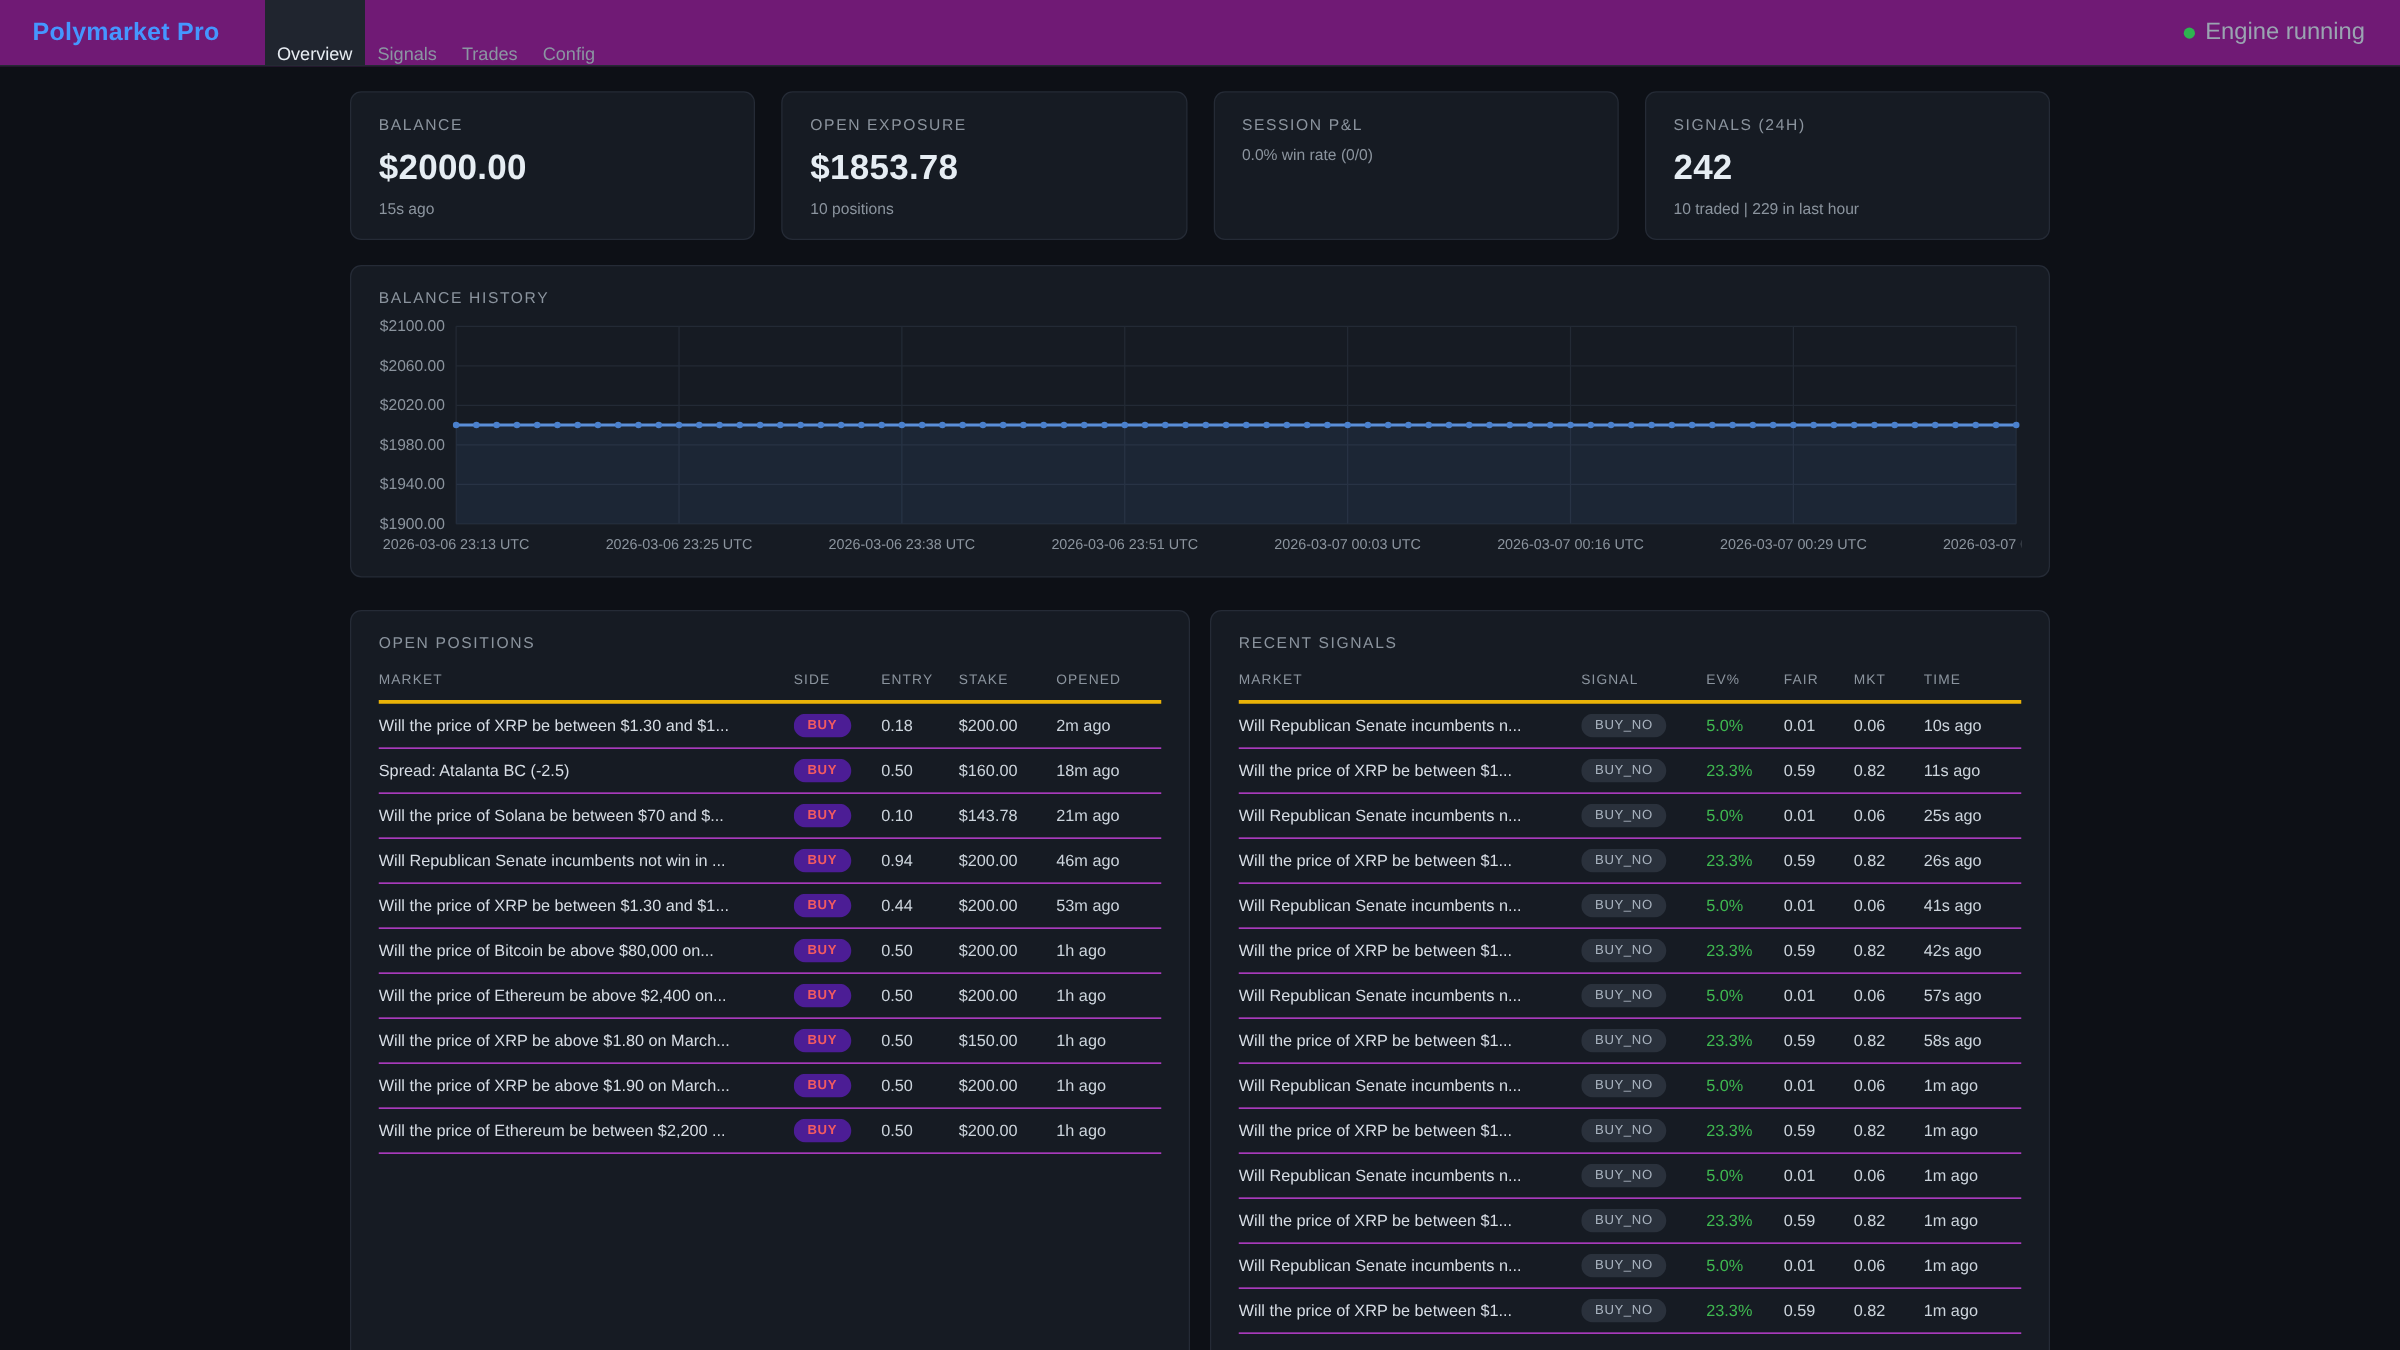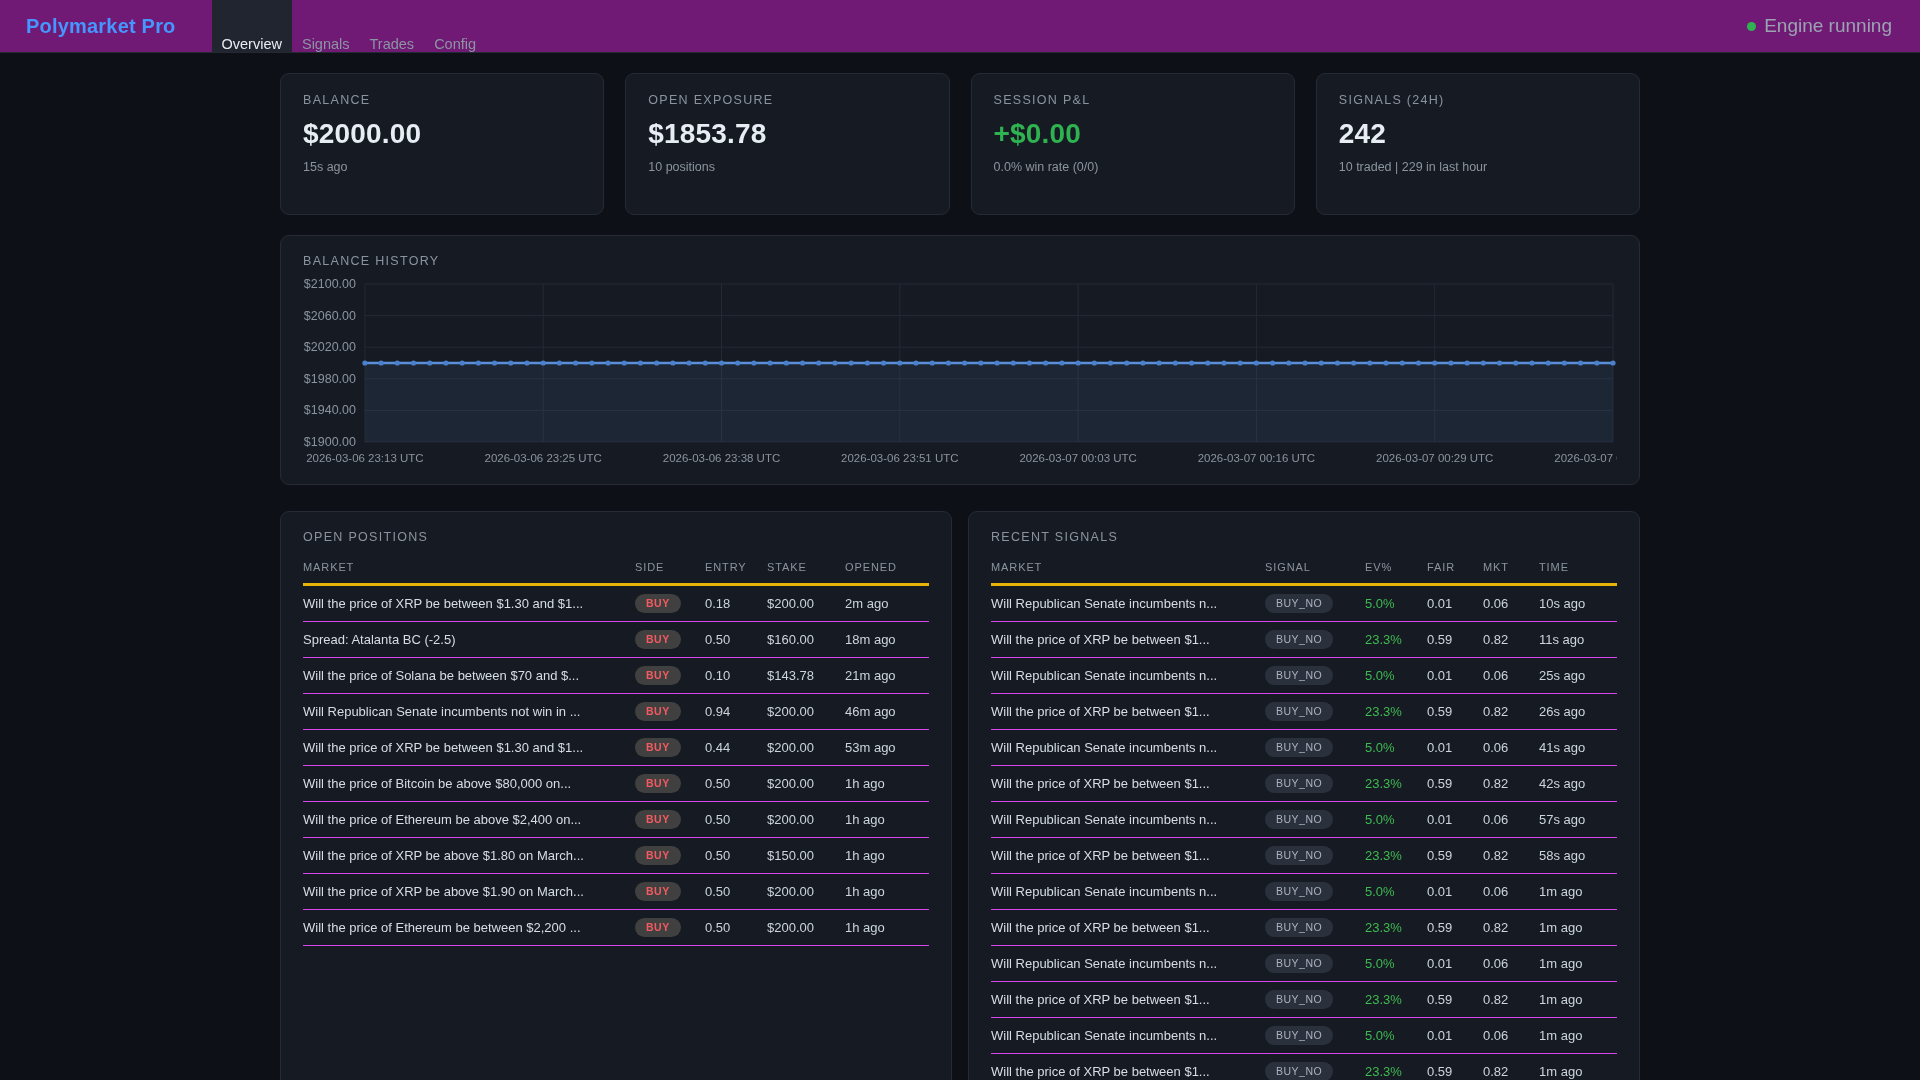--- a/index.html
+++ b/index.html
@@ -20,21 +20,21 @@
   .tab { height:100%; display:flex; align-items:flex-end; padding:0 10px; font-size:14.5px; color:#8b95a2; cursor:pointer; }
   .tab.active { background:#20252f; color:#e8edf3; }
   .engine { margin-left:auto; display:flex; align-items:center; gap:8px; font-size:19px; color:#9aa4b1; padding-right:28px; }
   .engine-dot { width:9px; height:9px; border-radius:50%; background:#2eb350; }
   
   .main { width:1360px; margin:0 auto; padding-top:20px; }
   .card { background:#161b23; border:1px solid #252b36; border-radius:9px; }
   .panel-title { font-size:12.5px; letter-spacing:1.3px; color:#8b949e; }
   
   .stats { display:grid; grid-template-columns:repeat(4,1fr); gap:21px; }
-  .stat { padding:19px 22px; height:142px; }
+  .stat { padding:19px 22px; height:119px; }
   .stat-value { font-size:28px; font-weight:700; color:#e6edf3; margin-top:11px; letter-spacing:0.2px; }
   .stat-value.green { color:#2eb350; }
   .stat-sub { font-size:12.5px; color:#8b949e; margin-top:10px; }
   
   .chart-card { margin-top:20px; padding:18px 22px 10px; }
   svg.chart { display:block; width:100%; height:198px; margin-top:8px; font-family:"Liberation Sans","DejaVu Sans",sans-serif; }
   
   .tables { display:grid; grid-template-columns:1fr 1fr; gap:16px; margin-top:26px; }
   .table-card { padding:18px 22px 0; min-height:660px; }
   .thead { display:flex; margin-top:17px; padding-bottom:10px; border-bottom:3px solid #eab308;
@@ -47,21 +47,21 @@
   .c-stake  { width:78px; }
   .c-opened { width:84px; }
   .c-signal { width:100px; }
   .c-ev     { width:62px; }
   .c-fair   { width:56px; }
   .c-mkt    { width:56px; }
   .c-time   { width:78px; }
   .num { color:#ccd4dc; }
   .ev-val { color:#3fb950; }
   .badge { display:inline-block; font-size:10.5px; letter-spacing:0.5px; padding:4px 11px; border-radius:11px; line-height:1; }
-  .badge-buy { color:#f25b60; background:#404040; font-weight:700; }
+  .badge-buy { color:#f25b60; background:#4c1d95; font-weight:700; }
   .badge-buy_no { color:#aab4c0; background:#2a313c; font-weight:400; }
 </style>
 </head>
 <body>
 
 <div class="topbar">
   <div class="brand">Polymarket Pro</div>
   <div class="tabs" id="tabs">
       <div class="tab active">
         <span>Overview</span>
@@ -90,21 +90,20 @@
     <div class="stat-value">$2000.00</div>
     <div class="stat-sub">15s ago</div>
   </div>
       <div class="card stat">
     <div class="panel-title">OPEN EXPOSURE</div>
     <div class="stat-value">$1853.78</div>
     <div class="stat-sub">10 positions</div>
   </div>
       <div class="card stat">
     <div class="panel-title">SESSION P&amp;L</div>
-    <div class="stat-value green">+$0.00</div>
     <div class="stat-sub">0.0% win rate (0/0)</div>
   </div>
       <div class="card stat">
     <div class="panel-title">SIGNALS (24H)</div>
     <div class="stat-value">242</div>
     <div class="stat-sub">10 traded | 229 in last hour</div>
   </div>
     </div>
 
   <div class="card chart-card">

